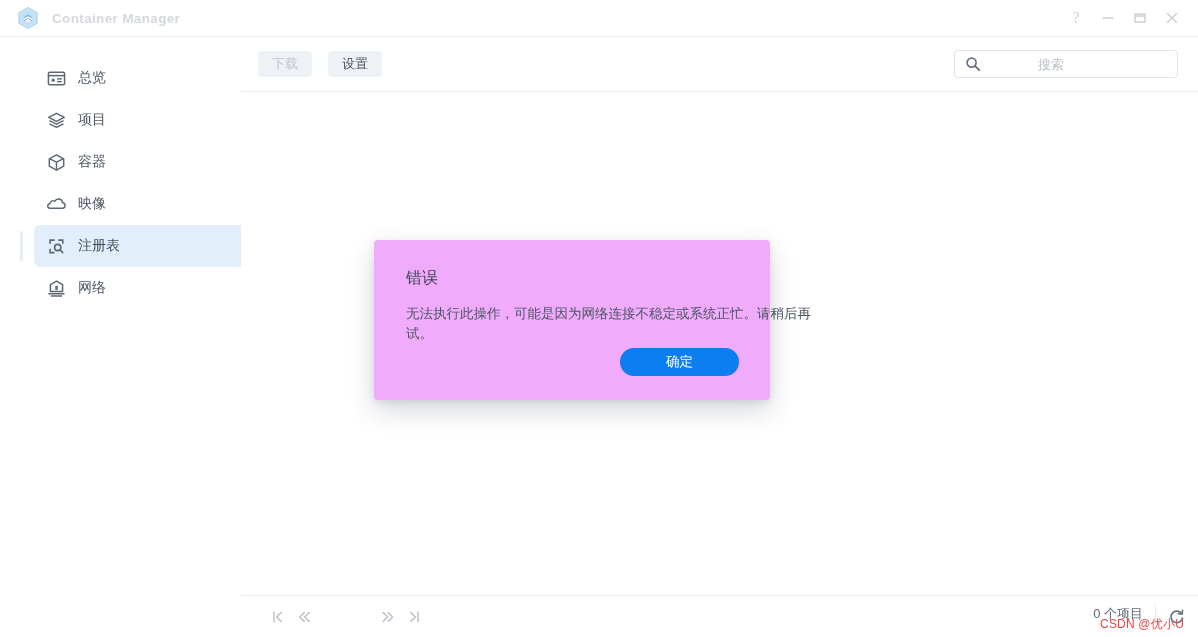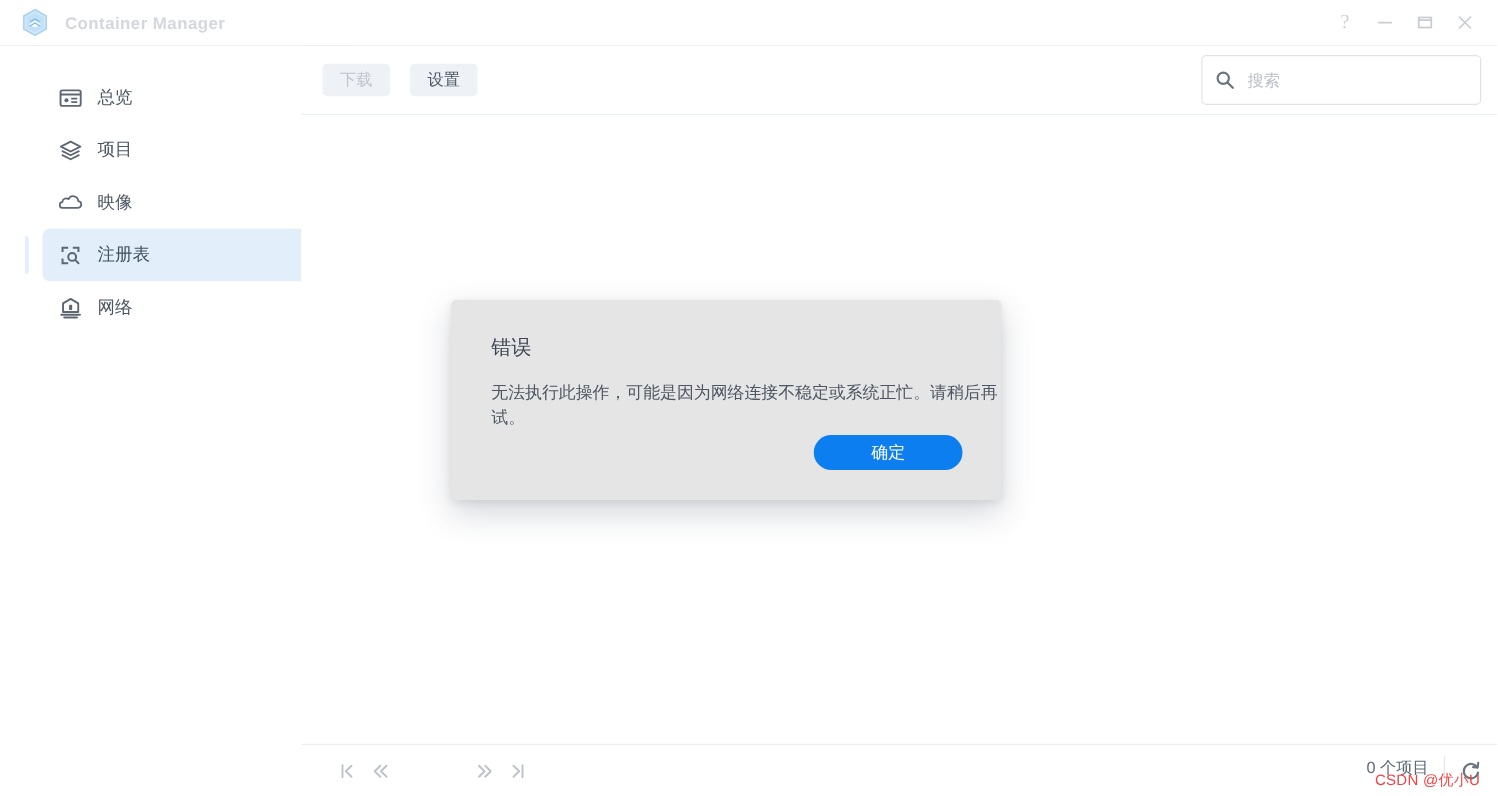--- a/index.html
+++ b/index.html
@@ -159,29 +159,30 @@
     cursor: default;
     display: flex;
     align-items: center;
     justify-content: center;
     white-space: nowrap;
   }
   .tb-btn.first { margin-left: 17px; }
   .tb-btn.disabled { color: #c0c5cd; }
   .searchbox {
     margin-left: auto;
-    margin-right: 13px;
+    margin-right: 20px;
     width: 224px;
-    height: 40px;
+    height: 28px;
     border: 1px solid #dfe3e9;
     border-radius: 4px;
     background: #ffffff;
     display: flex;
     align-items: center;
     box-sizing: border-box;
+    gap: 47px;
   }
   .searchbox .s-ico {
     width: 16px; height: 16px;
     margin-left: 10px;
     color: #6b7480;
     flex: 0 0 auto;
     display: block;
   }
   .searchbox input {
     flex: 1 1 auto;
@@ -253,25 +254,25 @@
     display: flex;
     align-items: center;
     justify-content: center;
     color: #6b7480;
     cursor: default;
   }
 
   
   .dialog {
     position: absolute;
-    left: 361px;
+    left: 374px;
     top: 240px;
-    width: 440px;
+    width: 396px;
     height: 160px;
-    background: #e5e5e5;
+    background: #f0abfc;
     border-radius: 4px;
     box-shadow: 0 10px 26px rgba(60,70,85,0.22), 0 2px 6px rgba(60,70,85,0.10);
     box-sizing: border-box;
   }
   .dlg-title {
     position: absolute;
     left: 32px;
     top: 28px;
     font-size: 16px;
     color: #3b4553;
@@ -373,20 +374,31 @@
       <span class="nav-ico">
         <svg width="19" height="19" viewBox="0 0 20 20">
           <path d="M10 2.4 L18.2 6.6 L10 10.8 L1.8 6.6 Z" fill="none" stroke="currentColor" stroke-width="1.5" stroke-linejoin="round"></path>
           <path d="M2.6 10.2 L10 13.9 L17.4 10.2" fill="none" stroke="currentColor" stroke-width="1.5" stroke-linejoin="round"></path>
           <path d="M2.6 13.6 L10 17.3 L17.4 13.6" fill="none" stroke="currentColor" stroke-width="1.5" stroke-linejoin="round"></path>
         </svg>
       </span>
       <span class="nav-label">项目</span>
     </div>
 
+    <div class="nav-item">
+      <span class="nav-ico">
+        <svg width="19" height="19" viewBox="0 0 20 20">
+          <path d="M10 1.9 L17.6 6.1 L17.6 13.9 L10 18.1 L2.4 13.9 L2.4 6.1 Z" fill="none" stroke="currentColor" stroke-width="1.5" stroke-linejoin="round"></path>
+          <line x1="10" y1="9.6" x2="10" y2="18.1" stroke="currentColor" stroke-width="1.5"></line>
+          <line x1="10" y1="9.6" x2="2.6" y2="5.9" stroke="currentColor" stroke-width="1.5"></line>
+          <line x1="10" y1="9.6" x2="17.4" y2="5.9" stroke="currentColor" stroke-width="1.5"></line>
+        </svg>
+      </span>
+      <span class="nav-label">容器</span>
+    </div>
 
     <div class="nav-item">
       <span class="nav-ico">
         <svg width="19" height="19" viewBox="0 0 20 20">
           <path d="M3 14 h13.2 a2.9 2.9 0 0 0 0.2 -5.78 a4.3 4.3 0 0 0 -8.16 -1.6 a3.3 3.3 0 0 0 -5.24 2.6 a2.4 2.4 0 0 0 0 4.78 Z" fill="none" stroke="currentColor" stroke-width="1.5" stroke-linejoin="round" stroke-linecap="round"></path>
         </svg>
       </span>
       <span class="nav-label">映像</span>
     </div>
 

